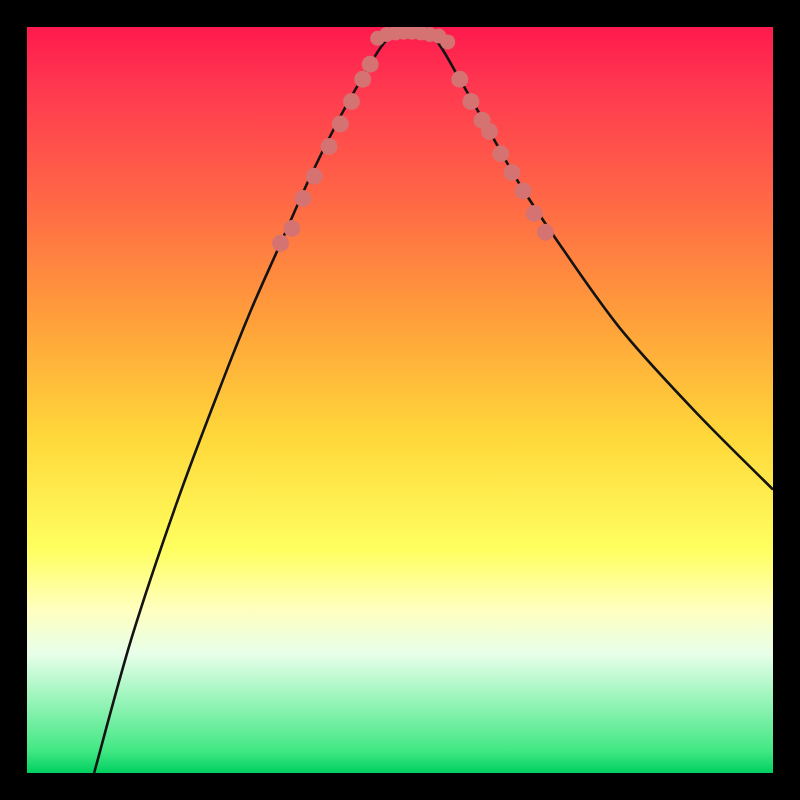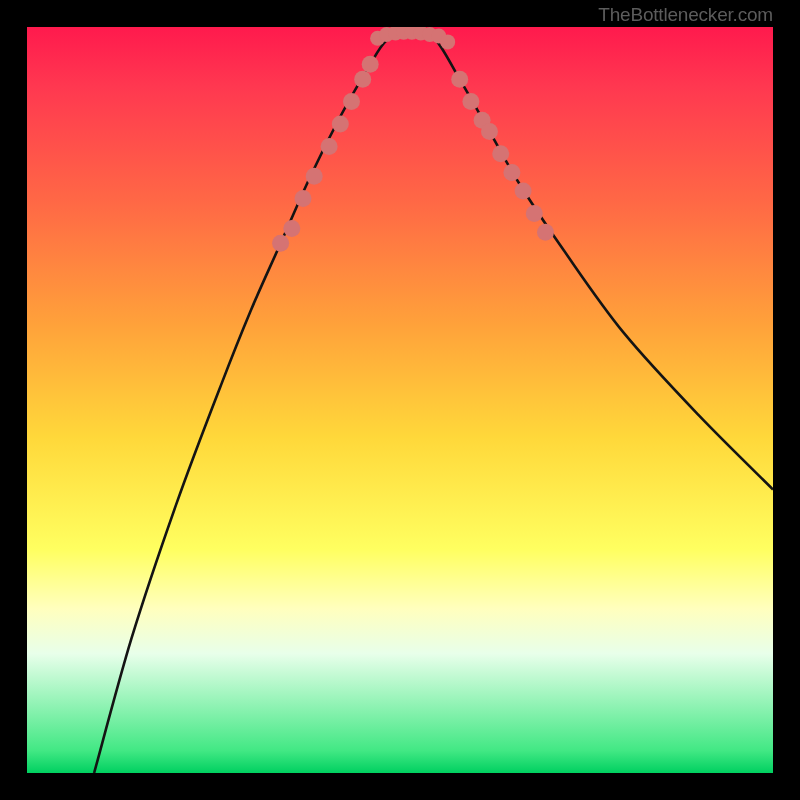--- a/index.html
+++ b/index.html
@@ -85,14 +85,13 @@
           <circle cx="368.5" cy="6.0" r="7.5" fill="#d57373"></circle>
           <circle cx="376.7" cy="5.2" r="7.5" fill="#d57373"></circle>
           <circle cx="384.9" cy="5.2" r="7.5" fill="#d57373"></circle>
           <circle cx="393.9" cy="6.0" r="7.5" fill="#d57373"></circle>
           <circle cx="402.8" cy="7.5" r="7.5" fill="#d57373"></circle>
           <circle cx="411.8" cy="9.0" r="7.5" fill="#d57373"></circle>
           <circle cx="420.7" cy="14.9" r="7.5" fill="#d57373"></circle>
         </g>
     </svg>
   </div>
-  <div class="watermark" style="right: 27px; top: 4px;">TheBottlenecker.com</div>
 </div>
 
 </body></html>

